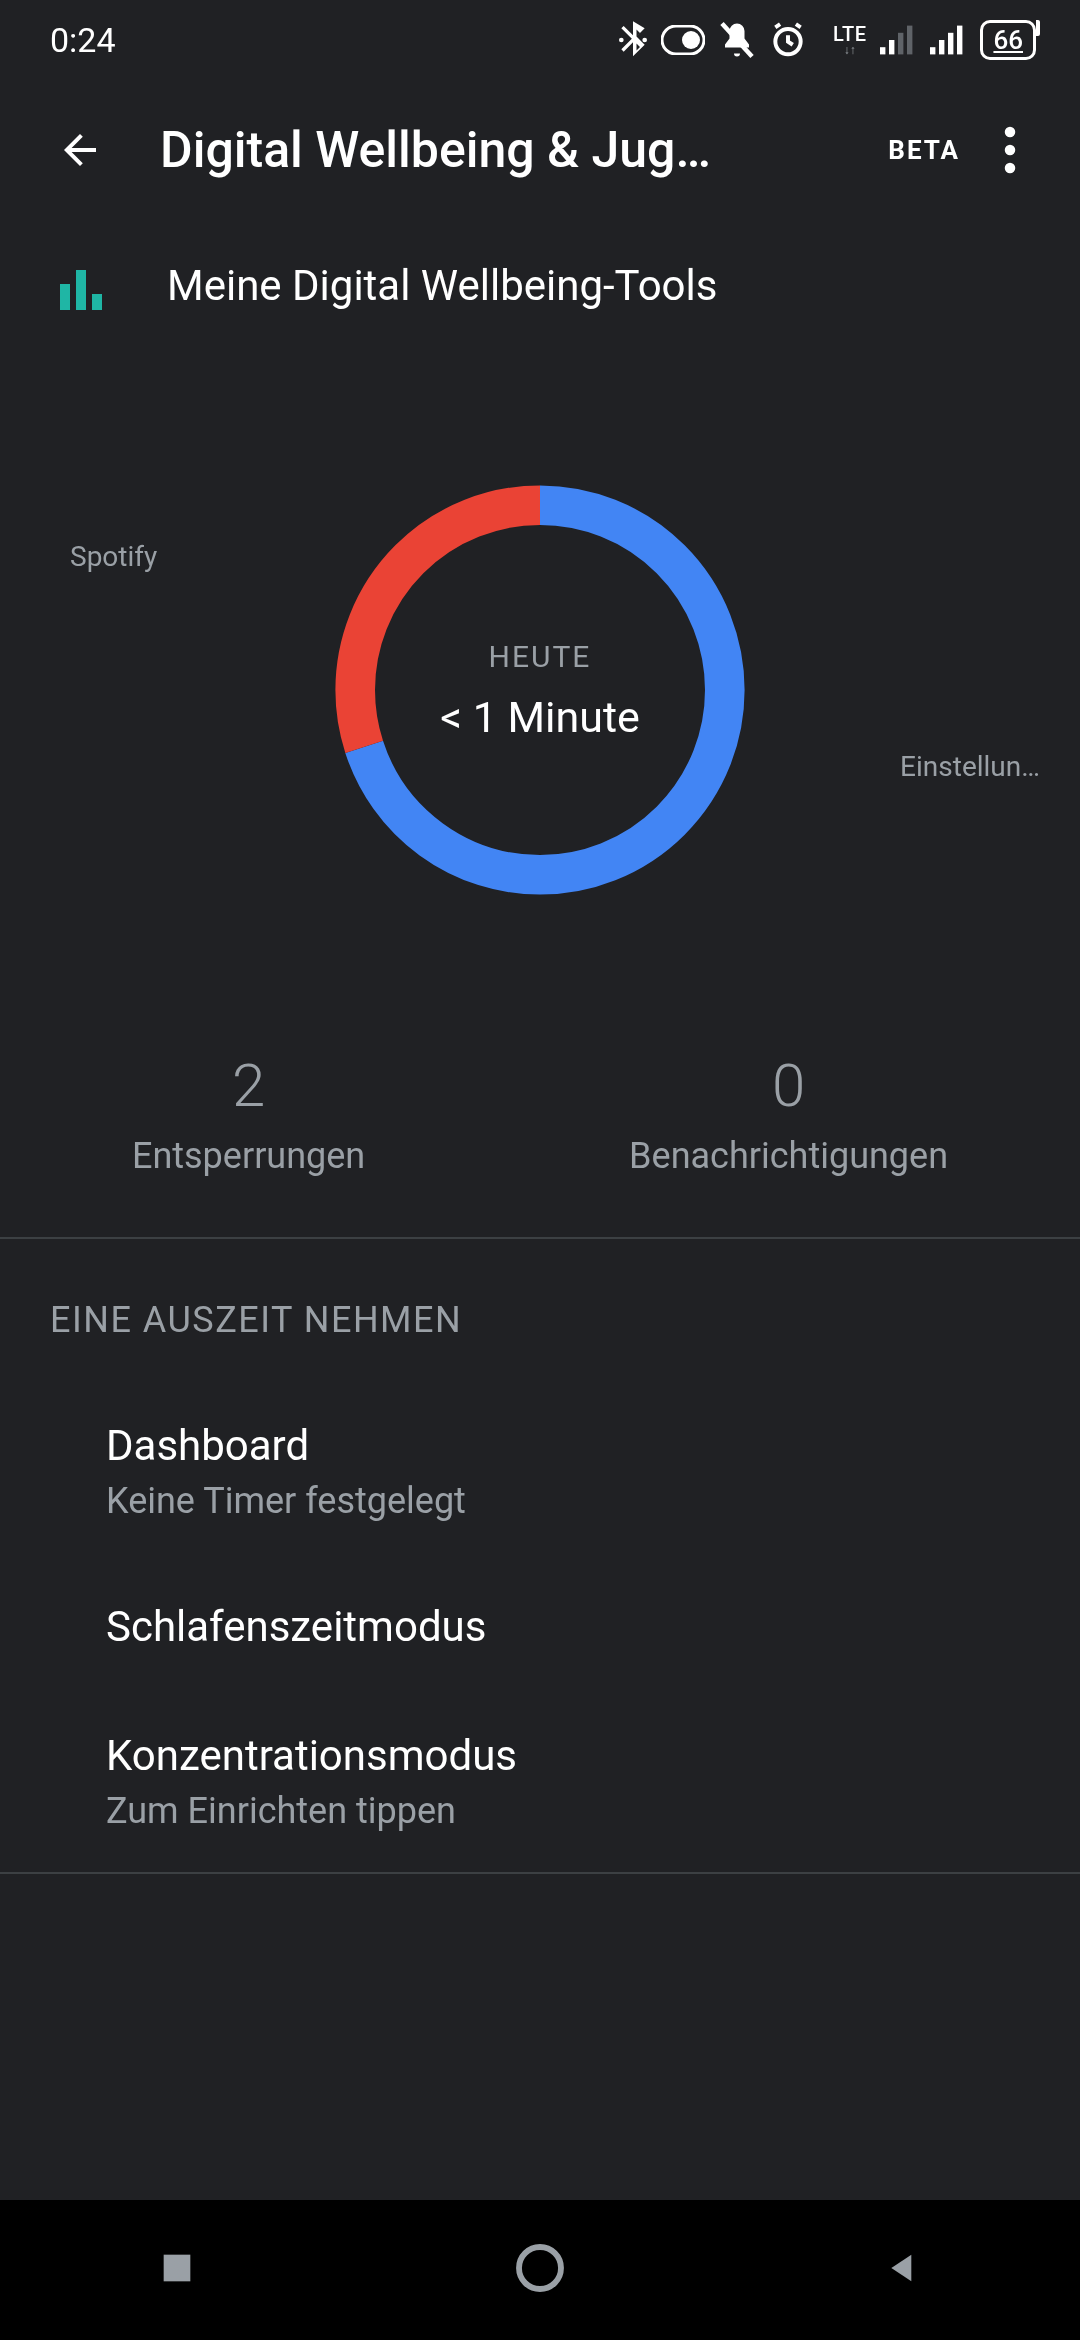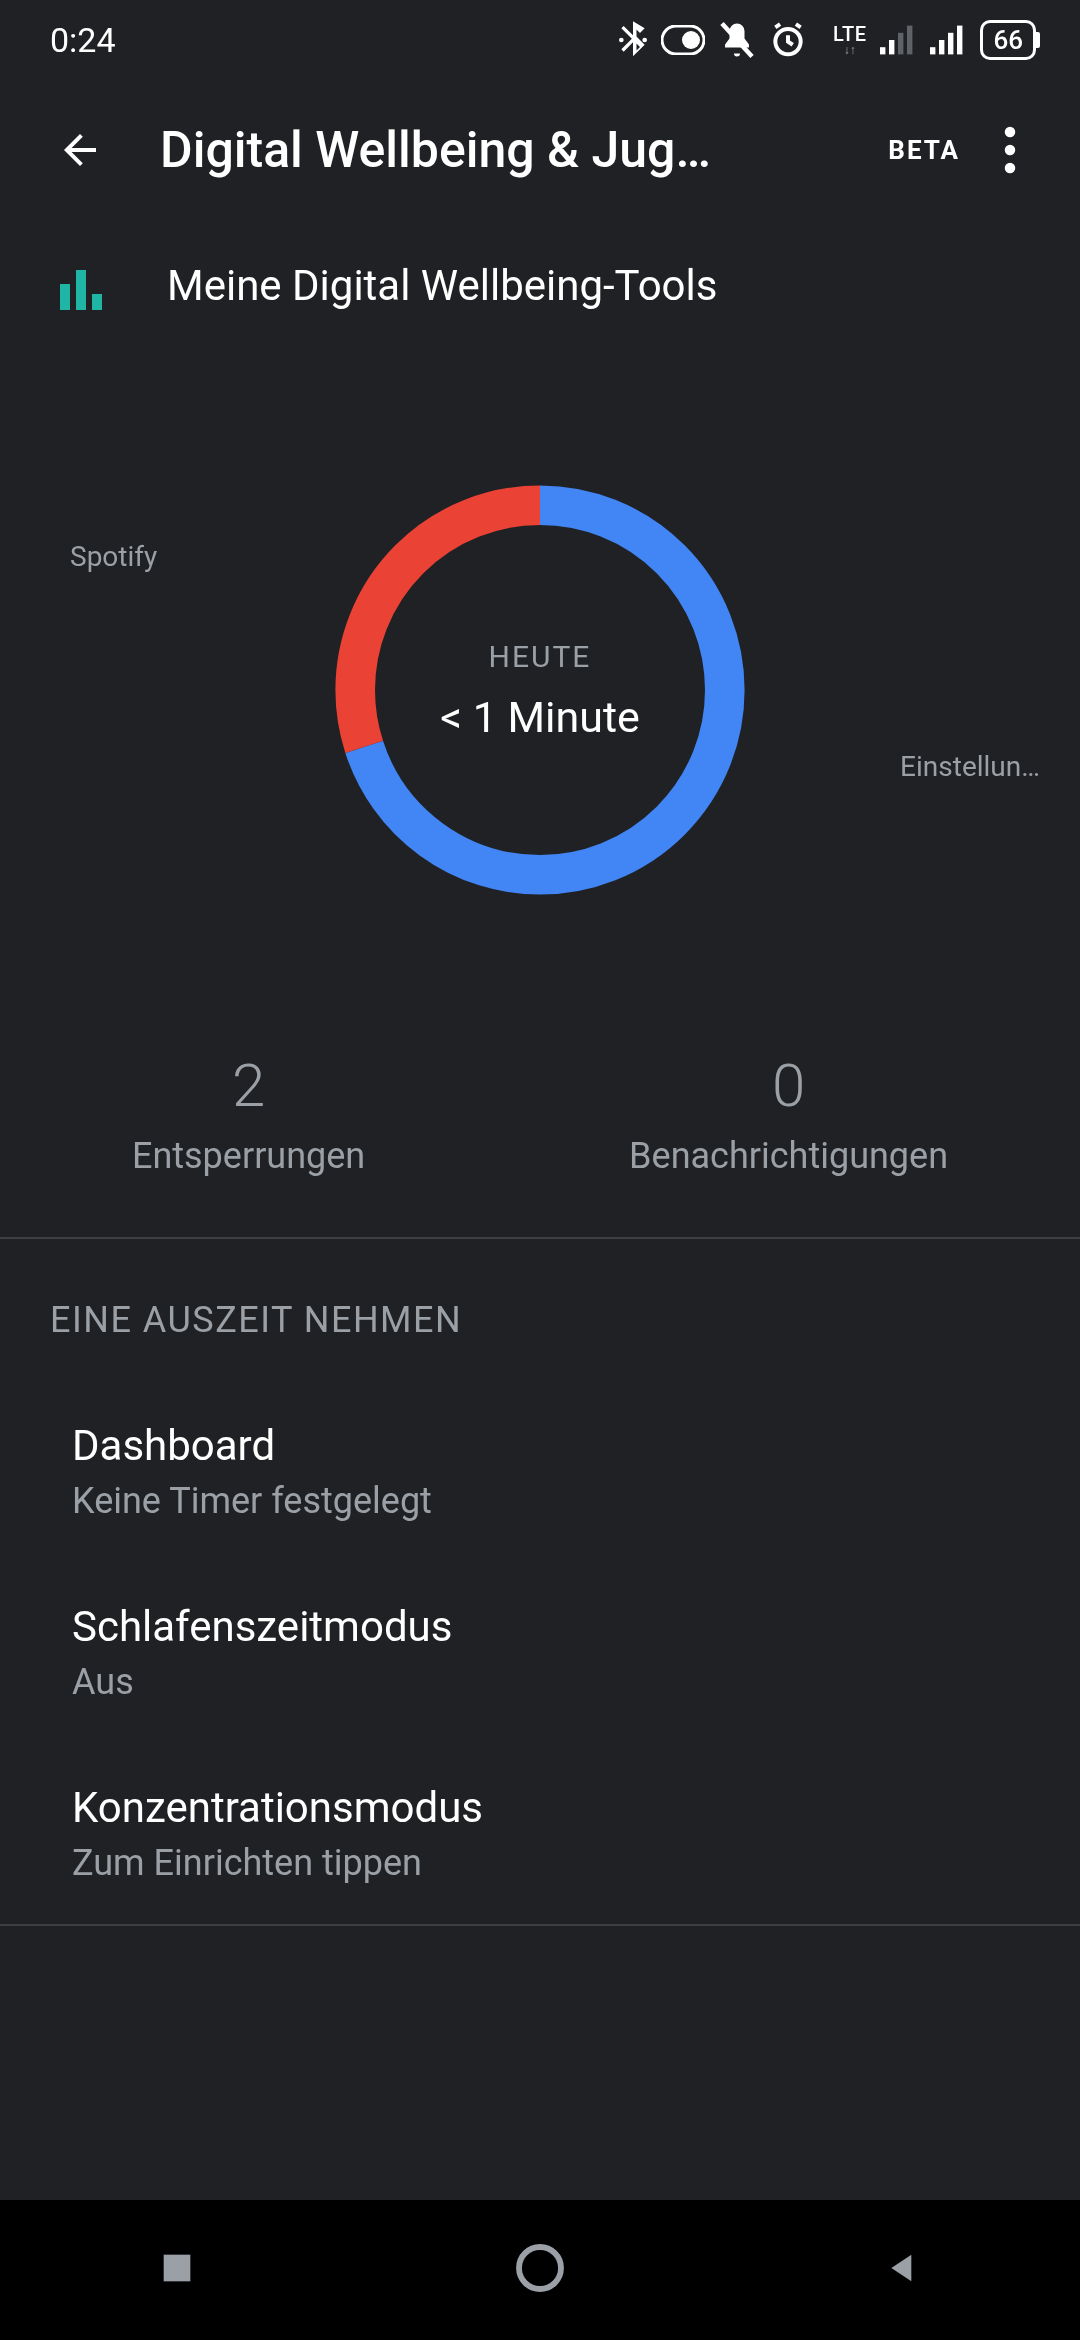--- a/index.html
+++ b/index.html
@@ -84,21 +84,21 @@
   .stat { text-align:center; }
   .stat-num { font-size:60px; color:#9aa0a6; font-weight:300; }
   .stat-label { font-size:36px; color:#9aa0a6; margin-top:14px; }
 
   .divider { height:2px; background:#3c4043; }
 
   .section-header {
     font-size:36px; color:#9aa0a6; letter-spacing:1.5px;
     padding:60px 50px 40px 50px;
   }
-  .setting-item { padding:40px 50px 40px 72px; }
+  .setting-item { padding:40px 50px 40px 106px; }
   .setting-title { font-size:42px; color:#ffffff; }
   .setting-sub { font-size:36px; color:#9aa0a6; margin-top:10px; }
 
   .nav-bar {
     position:absolute; bottom:0; left:0; right:0;
     height:140px; background:#000000;
     display:flex; align-items:center; justify-content:space-around;
   }
 </style>
 </head>
@@ -134,21 +134,21 @@
         <rect x="5" y="8" width="3" height="8" fill="#fff"></rect>
         <rect x="10" y="4" width="3" height="12" fill="#5f6368"></rect>
         <rect x="15" y="0" width="3" height="16" fill="#5f6368"></rect>
       </svg>
     <svg width="36" height="30" viewBox="0 0 20 16">
         <rect x="0" y="12" width="3" height="4" fill="#fff"></rect>
         <rect x="5" y="8" width="3" height="8" fill="#fff"></rect>
         <rect x="10" y="4" width="3" height="12" fill="#fff"></rect>
         <rect x="15" y="0" width="3" height="16" fill="#fff"></rect>
       </svg>
-    <span style="display:flex;align-items:center;">
+    <span style="display:flex;text-decoration:underline;">
       <span class="battery">
           <span>66</span>
         </span>
       <span class="battery-nub"></span>
     </span>
   </div>
 </div>
 
 <div class="app-bar">
   <div class="back-btn">
@@ -207,21 +207,20 @@
 <div class="divider"></div>
 
 <div class="section-header">EINE AUSZEIT NEHMEN</div>
 
 <div class="setting-item">
   <div class="setting-title">Dashboard</div>
   <div class="setting-sub">Keine Timer festgelegt</div>
 </div>
 <div class="setting-item">
   <div class="setting-title">Schlafenszeitmodus</div>
-  <div class="setting-sub">Aus</div>
 </div>
 <div class="setting-item">
   <div class="setting-title">Konzentrationsmodus</div>
   <div class="setting-sub">Zum Einrichten tippen</div>
 </div>
 
 <div class="divider"></div>
 
 <div class="nav-bar">
   <div>

